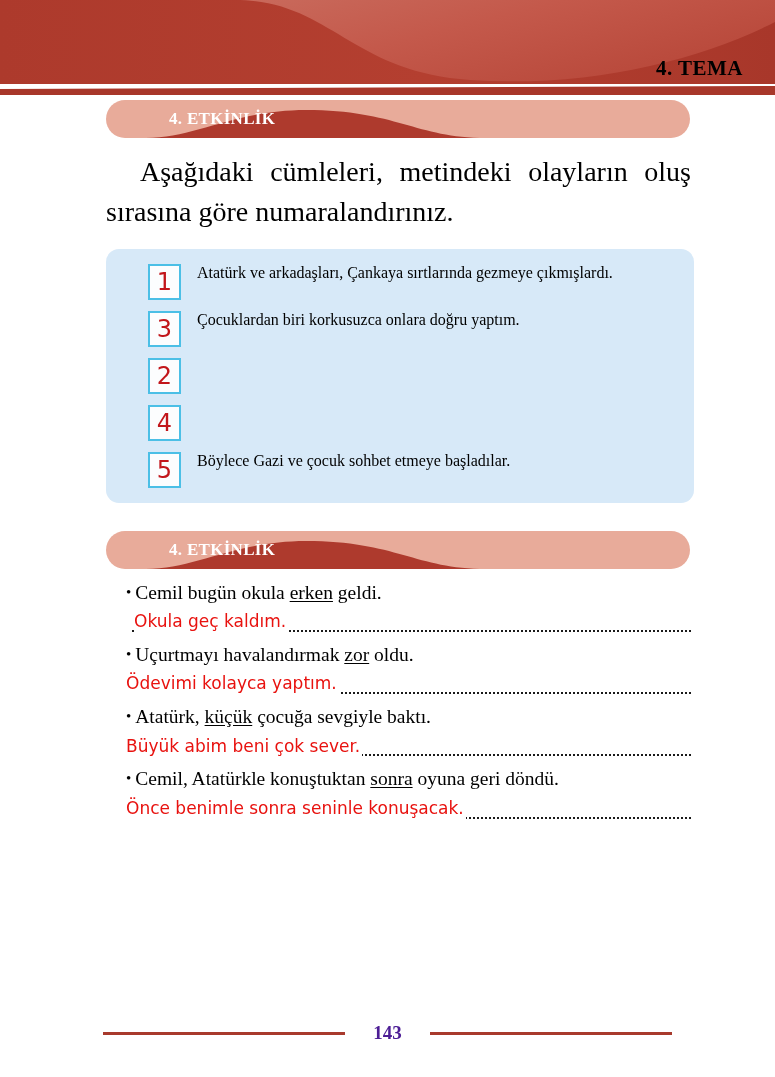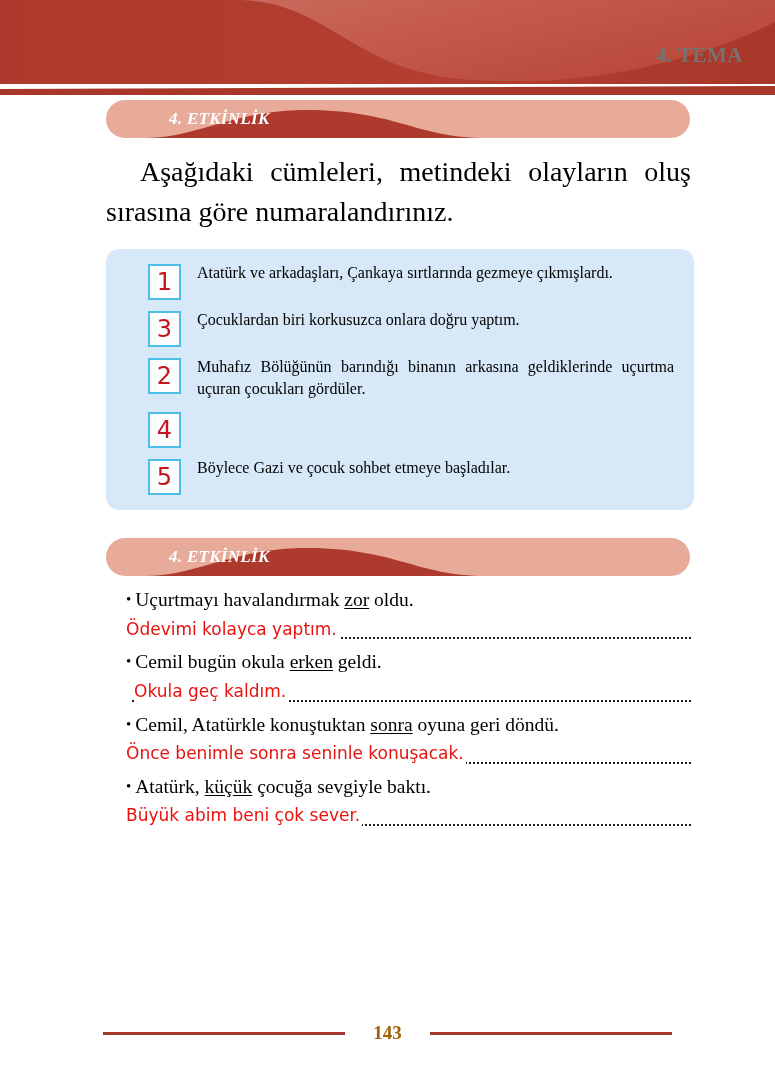--- a/index.html
+++ b/index.html
@@ -26,44 +26,43 @@
     height: 100px;
   }
   .page-header svg {
     display: block;
     width: 775px;
     height: 100px;
   }
   .theme-title {
     position: absolute;
     right: 32px;
-    top: 43px;
+    top: 56px;
     font-family: "Liberation Serif", "DejaVu Serif", serif;
     font-weight: bold;
     font-size: 21px;
     letter-spacing: 0.5px;
-    color: #737373;
+    color: #000000;
     white-space: nowrap;
   }
 
   
   .page-body {
     position: absolute;
     left: 0;
     top: 100px;
     width: 775px;
   }
 
   
   .activity-pill {
     position: relative;
     margin: 0 0 0 106px;
     width: 584px;
     height: 38px;
-    font-style: italic;
   }
   .activity-pill svg {
     display: block;
     width: 584px;
     height: 38px;
   }
   .activity-pill .pill-label {
     position: absolute;
     left: 63px;
     top: 9px;
@@ -193,21 +192,21 @@
     height: 3px;
     width: 242px;
     background: #a83a2d;
   }
   .footer-rule.left { margin-right: 28px; }
   .footer-rule.right { margin-left: 28px; }
   .page-number {
     font-family: "Liberation Serif", "DejaVu Serif", serif;
     font-weight: bold;
     font-size: 19px;
-    color: #a16207;
+    color: #4c1d95;
   }
 </style>
 </head>
 <body>
 
 <div class="page-header">
   <svg viewBox="0 0 775 100" preserveAspectRatio="none">
     <defs>
       <linearGradient id="baseGrad" x1="0" y1="0" x2="1" y2="0">
         <stop offset="0%" stop-color="#ad3a2c"></stop>
@@ -252,21 +251,20 @@
     <div class="order-row">
       <div class="num-box">
           <span>3</span>
         </div>
       <div class="order-text">Çocuklardan biri korkusuzca onlara doğru yaptım.</div>
     </div>
     <div class="order-row">
       <div class="num-box">
           <span>2</span>
         </div>
-      <div class="order-text">Muhafız Bölüğünün barındığı binanın arkasına geldiklerinde uçurtma uçuran çocukları gördüler.</div>
     </div>
     <div class="order-row">
       <div class="num-box">
           <span>4</span>
         </div>
     </div>
     <div class="order-row">
       <div class="num-box">
           <span>5</span>
         </div>
@@ -280,55 +278,55 @@
       <path d="M40,38 C90,38 130,10 200,10 C290,10 310,38 380,38 Z" fill="#ae3a2d"></path>
     </svg>
     <div class="pill-label">4. ETKİNLİK</div>
   </div>
 
 
   <div class="sentence-list">
 
     <div class="sentence-item">
       <div class="sentence">
+        <span class="bullet">•</span><span>Cemil bugün okula </span><u>erken</u><span> geldi.</span>
+      </div>
+      <div class="answer-line indented">
+        <div class="dots"></div>
+        <div class="answer-text">Okula geç kaldım.</div>
+      </div>
+    </div>
+
+    <div class="sentence-item">
+      <div class="sentence">
         <span class="bullet">•</span><span>Uçurtmayı havalandırmak </span><u>zor</u><span> oldu.</span>
       </div>
       <div class="answer-line">
         <div class="dots"></div>
         <div class="answer-text">Ödevimi kolayca yaptım.</div>
       </div>
     </div>
 
     <div class="sentence-item">
       <div class="sentence">
-        <span class="bullet">•</span><span>Cemil bugün okula </span><u>erken</u><span> geldi.</span>
-      </div>
-      <div class="answer-line indented">
+        <span class="bullet">•</span><span>Atatürk, </span><u>küçük</u><span> çocuğa sevgiyle baktı.</span>
+      </div>
+      <div class="answer-line">
         <div class="dots"></div>
-        <div class="answer-text">Okula geç kaldım.</div>
+        <div class="answer-text">Büyük abim beni çok sever.</div>
       </div>
     </div>
 
     <div class="sentence-item">
       <div class="sentence">
         <span class="bullet">•</span><span>Cemil, Atatürkle konuştuktan </span><u>sonra</u><span> oyuna geri döndü.</span>
       </div>
       <div class="answer-line">
         <div class="dots"></div>
         <div class="answer-text">Önce benimle sonra seninle konuşacak.</div>
-      </div>
-    </div>
-
-    <div class="sentence-item">
-      <div class="sentence">
-        <span class="bullet">•</span><span>Atatürk, </span><u>küçük</u><span> çocuğa sevgiyle baktı.</span>
-      </div>
-      <div class="answer-line">
-        <div class="dots"></div>
-        <div class="answer-text">Büyük abim beni çok sever.</div>
       </div>
     </div>
 
   </div>
 </div>
 
 <div class="page-footer">
   <div class="footer-rule left"></div>
   <div class="page-number">143</div>
   <div class="footer-rule right"></div>

